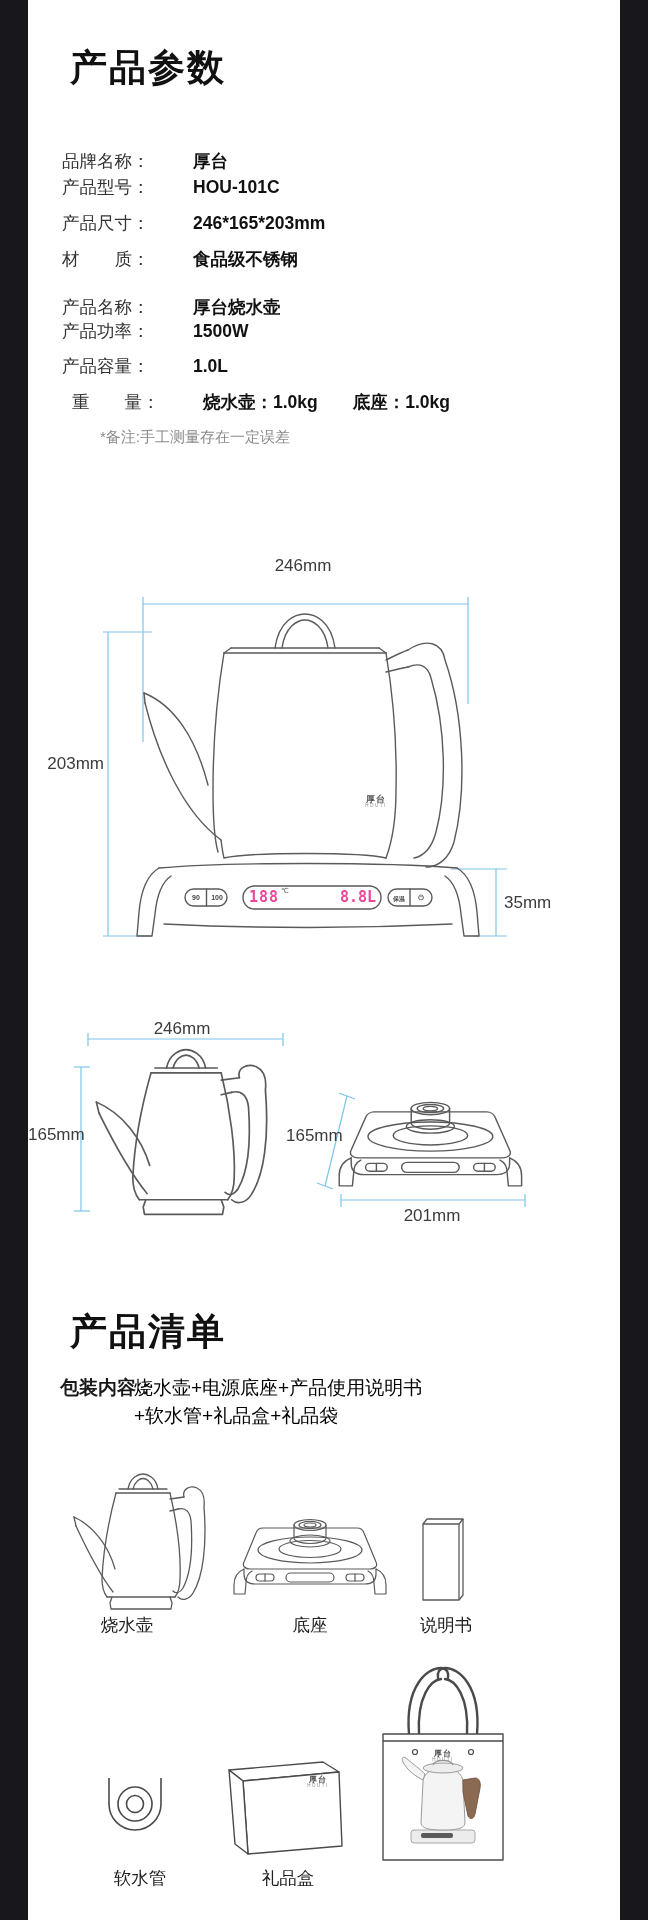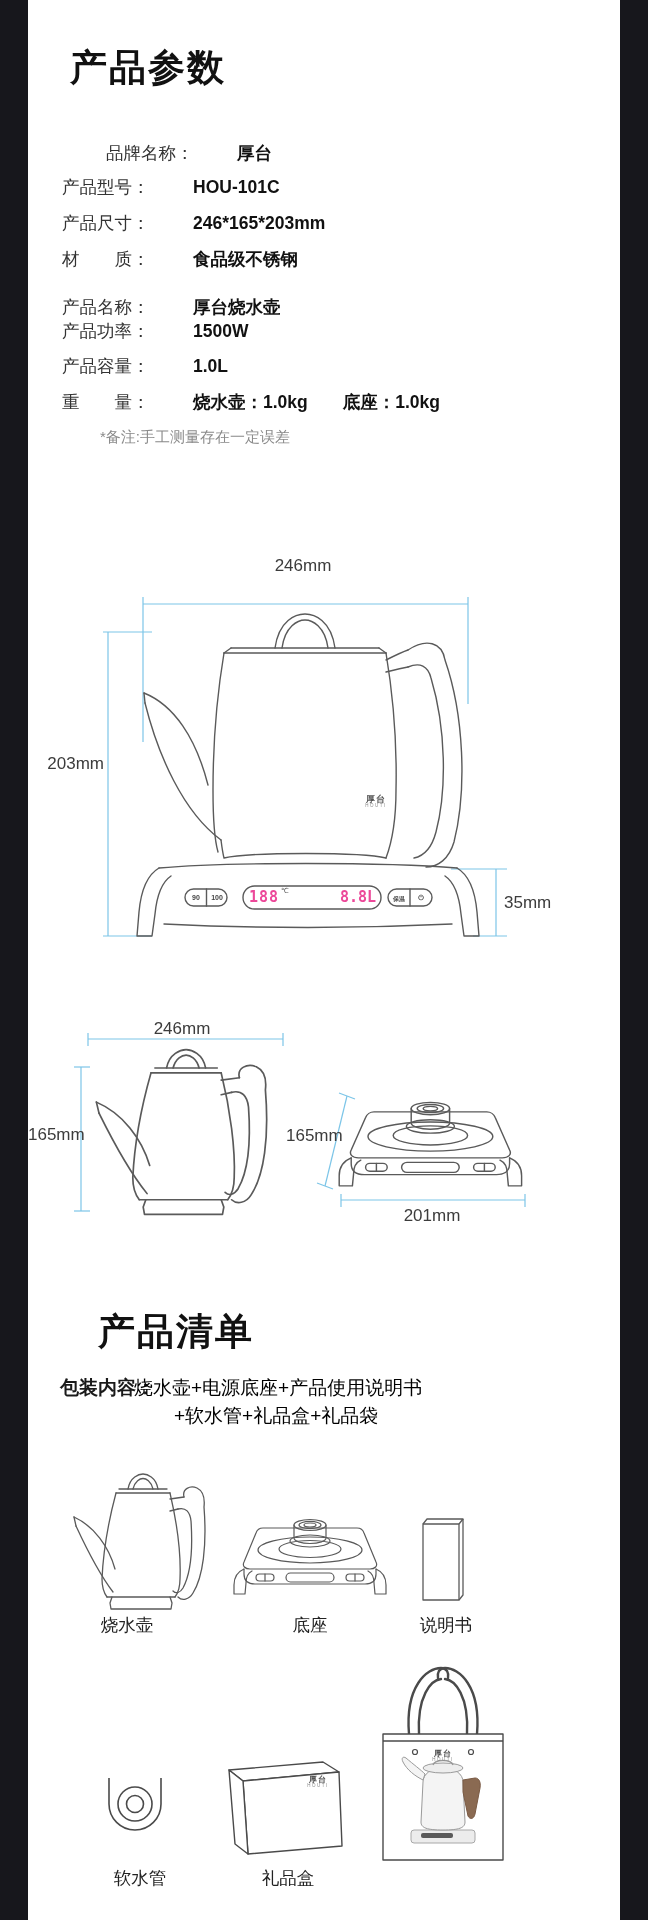--- a/index.html
+++ b/index.html
@@ -70,42 +70,42 @@
       <rect x="113" y="62" width="18" height="7" rx="3.5"></rect>
       <line x1="122" y1="62" x2="122" y2="69"></line>
     </g>
   </defs>
 </svg>
 
 <div id="panel">
 
   <div class="abs section-title" style="top:48px;">产品参数</div>
 
-  <div class="abs spec-row" style="top:140px;margin-left:44px;">
+  <div class="abs spec-row" style="top:148px;">
     <span class="spec-label">品牌名称：</span><span class="spec-value">厚台</span>
   </div>
   <div class="abs spec-row" style="top:174px;">
     <span class="spec-label">产品型号：</span><span class="spec-value">HOU-101C</span>
   </div>
   <div class="abs spec-row" style="top:210px;">
     <span class="spec-label">产品尺寸：</span><span class="spec-value">246*165*203mm</span>
   </div>
   <div class="abs spec-row" style="top:246px;">
     <span class="spec-label">材　　质：</span><span class="spec-value">食品级不锈钢</span>
   </div>
   <div class="abs spec-row" style="top:294px;">
     <span class="spec-label">产品名称：</span><span class="spec-value">厚台烧水壶</span>
   </div>
   <div class="abs spec-row" style="top:318px;">
     <span class="spec-label">产品功率：</span><span class="spec-value">1500W</span>
   </div>
   <div class="abs spec-row" style="top:353px;">
     <span class="spec-label">产品容量：</span><span class="spec-value">1.0L</span>
   </div>
-  <div class="abs spec-row" style="top:389px;">
+  <div class="abs spec-row" style="top:389px;margin-left:10px;">
     <span class="spec-label">重　　量：</span><span class="spec-value">烧水壶：1.0kg　　底座：1.0kg</span>
   </div>
 
   <div class="abs note" style="top:428px;margin-left:40px;">*备注:手工测量存在一定误差</div>
 
   <div class="abs" style="left:0;top:490px;width:592px;height:480px;">
     <svg class="abs" style="left:0;top:0" width="592" height="480" viewBox="0 0 592 480">
       <g stroke="#7cc5e8" fill="none" stroke-width="1.2">
         <line x1="115" y1="114" x2="440" y2="114"></line>
         <line x1="115" y1="107" x2="115" y2="252"></line>
@@ -178,25 +178,25 @@
       </g>
       <use href="#g-kettle-side" transform="translate(58,36) scale(1.3,1.22)"></use>
       <use href="#g-base-iso" transform="translate(310,84) scale(1.2,1.12)"></use>
     </svg>
     <div class="abs dim" style="left:114px;top:9px;width:80px;text-align:center;">246mm</div>
     <div class="abs dim" style="left:0;top:115px;width:44px;text-align:right;">165mm</div>
     <div class="abs dim" style="left:258px;top:116px;width:54px;">165mm</div>
     <div class="abs dim" style="left:368px;top:196px;width:72px;text-align:center;">201mm</div>
   </div>
 
-  <div class="abs section-title" style="top:1312px;margin-left:28px;">产品清单</div>
+  <div class="abs section-title" style="top:1312px;">产品清单</div>
 
   <div class="abs pkg-label" style="left:32px;top:1375px;">包装内容：</div>
   <div class="abs pkg-line" style="left:106px;top:1375px;">烧水壶+电源底座+产品使用说明书</div>
-  <div class="abs pkg-line" style="left:106px;top:1403px;margin-left:40px;">+软水管+礼品盒+礼品袋</div>
+  <div class="abs pkg-line" style="left:106px;top:1403px;">+软水管+礼品盒+礼品袋</div>
 
   <svg class="abs" style="left:38px;top:1471px;" width="150" height="140" viewBox="0 0 150 140">
     <use href="#g-kettle-side"></use>
   </svg>
   <svg class="abs" style="left:205px;top:1512px;" width="154" height="96" viewBox="0 0 154 96">
     <use href="#g-base-iso"></use>
   </svg>
   <svg class="abs" style="left:392px;top:1516px;" width="46" height="88" viewBox="0 0 46 88">
     <g stroke="#5a5a5a" fill="none" stroke-width="1.3" stroke-linejoin="round">
       <path d="M3,8 L39,8 L39,84 L3,84 Z"></path>

